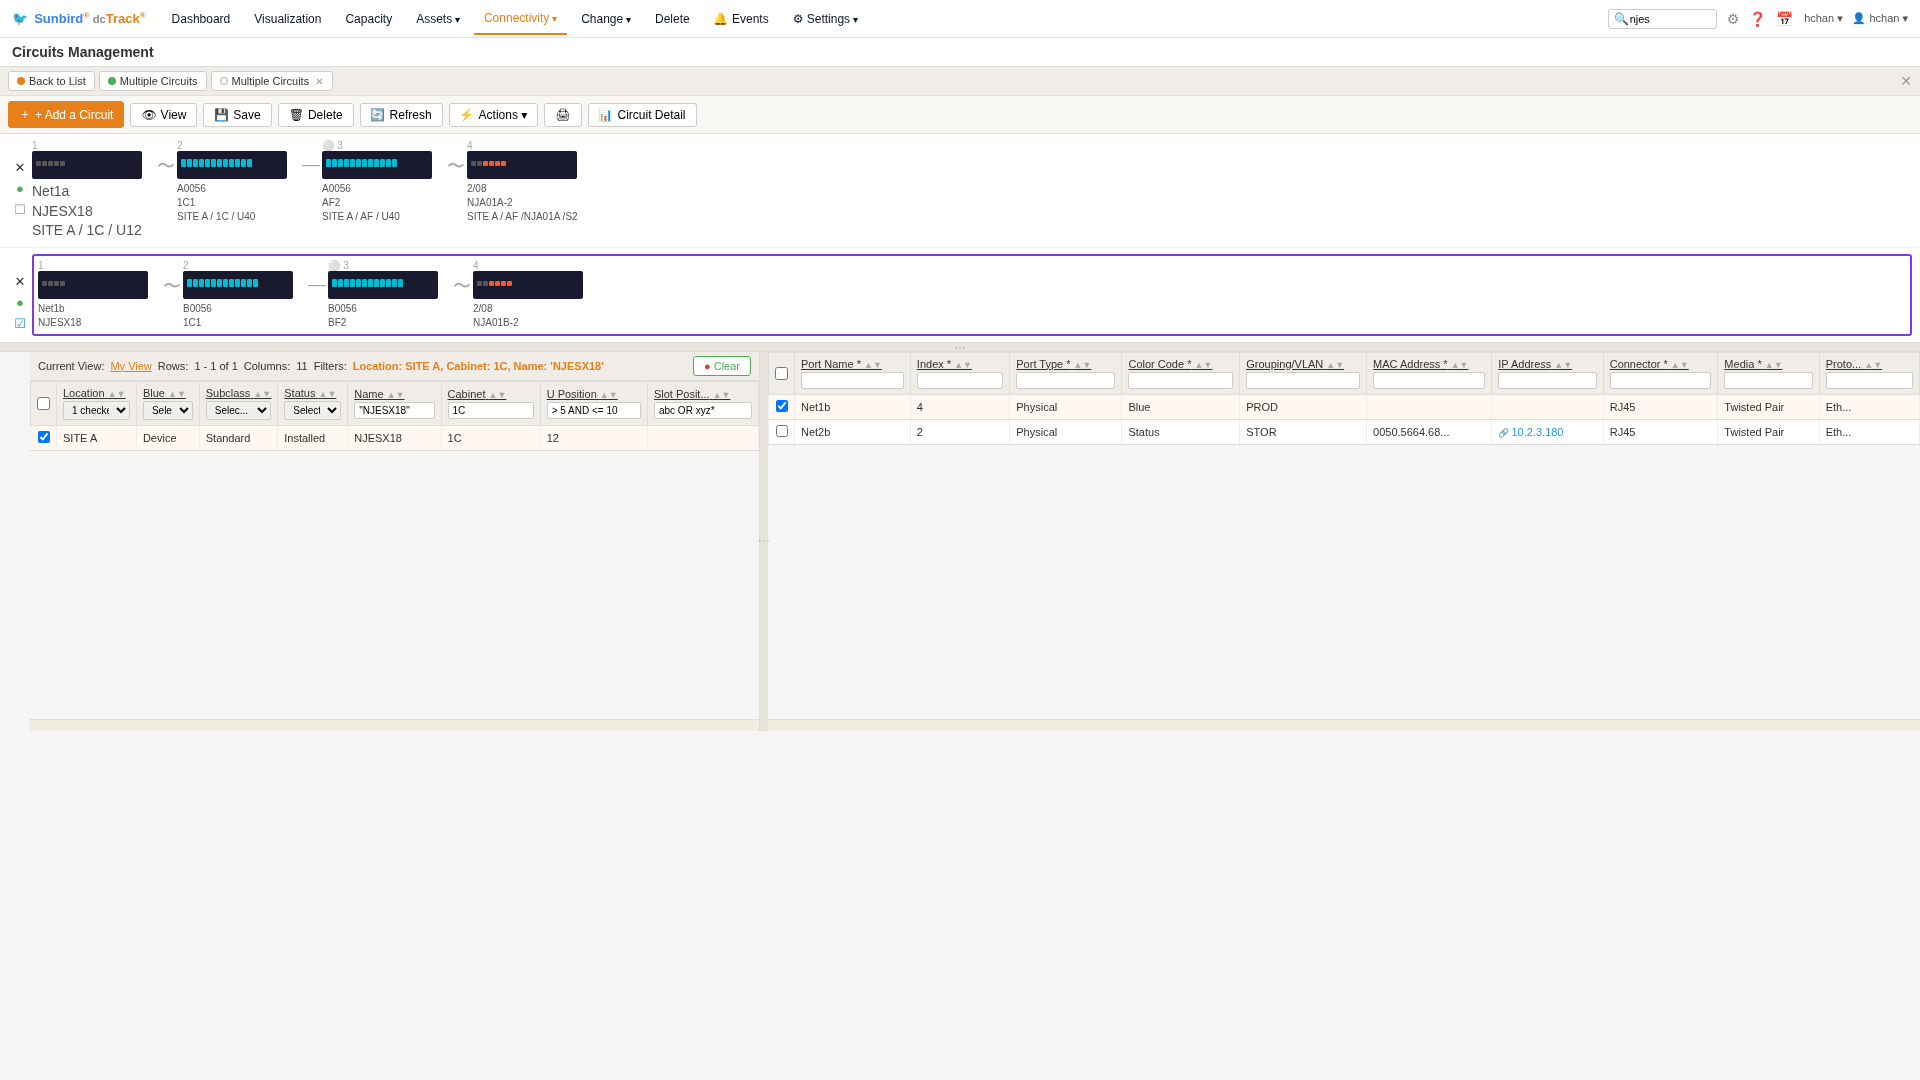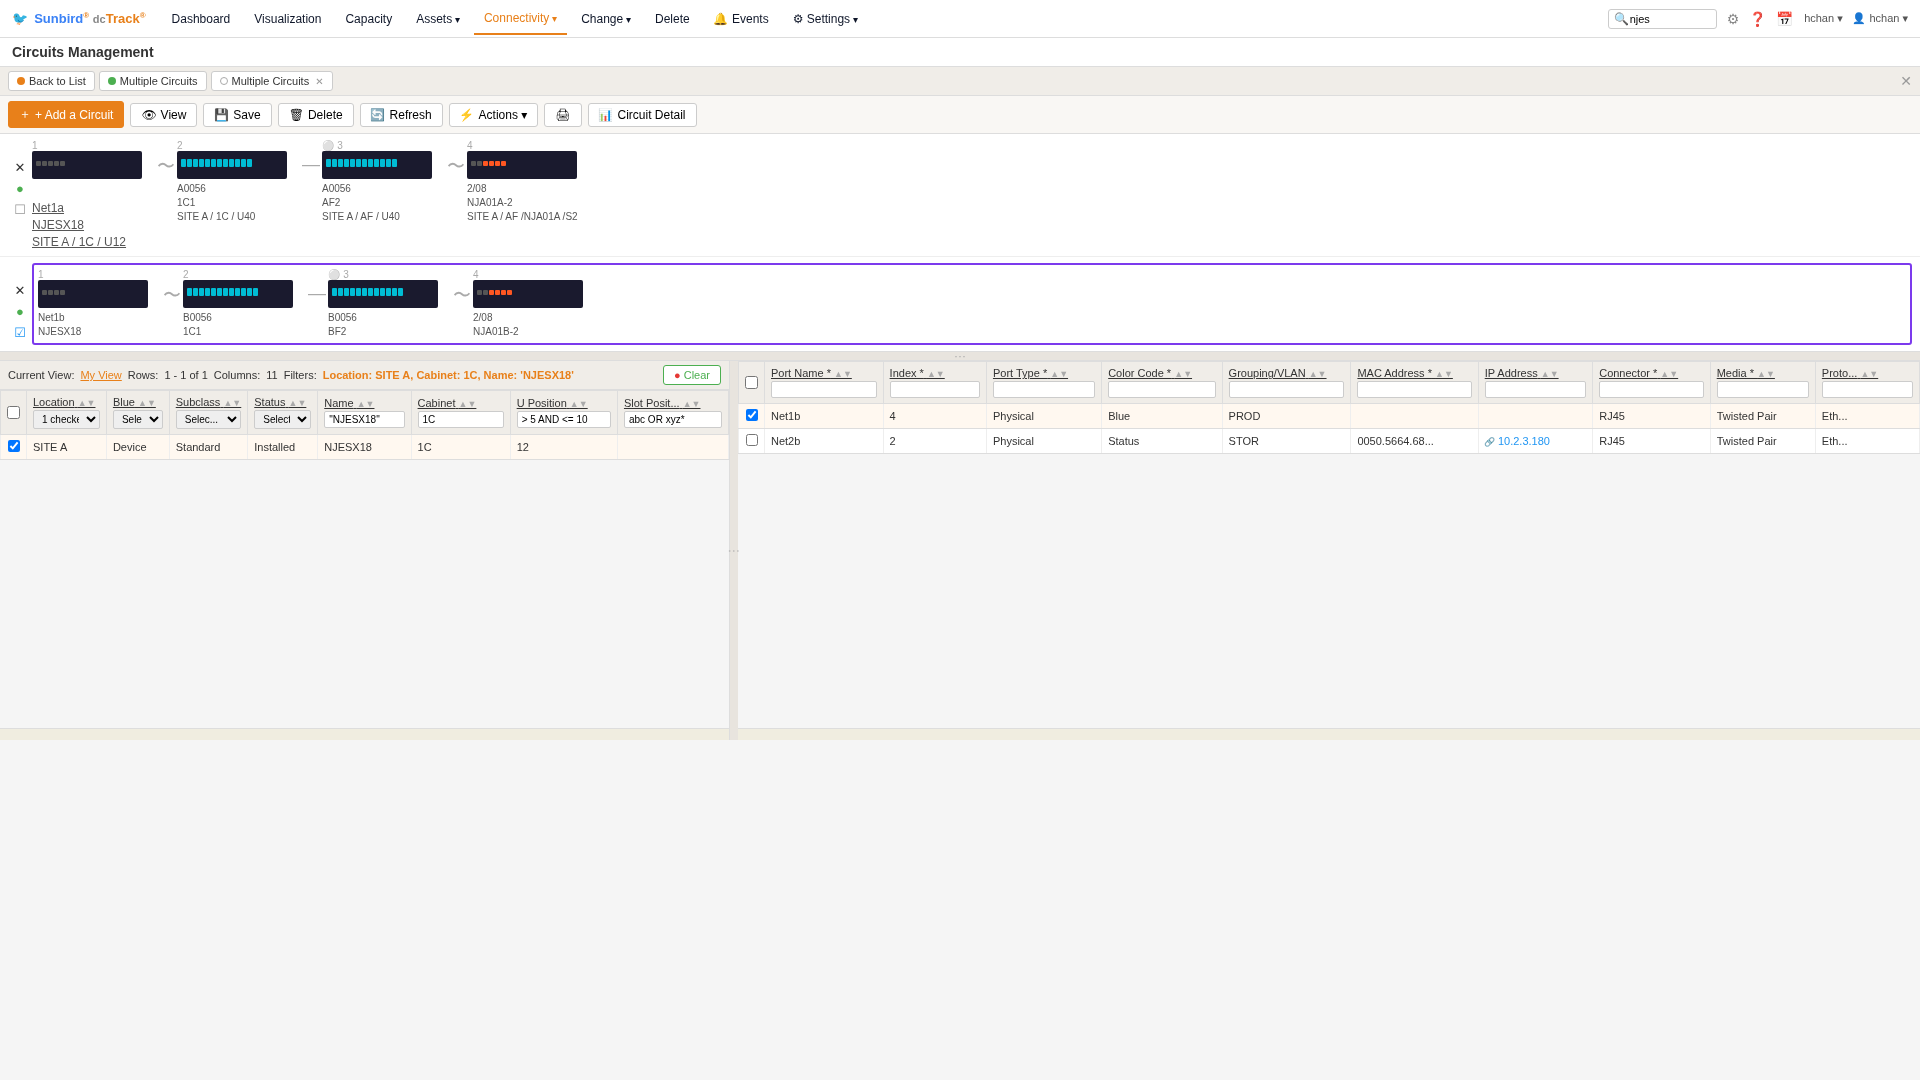--- a/index.html
+++ b/index.html
@@ -47,21 +47,21 @@
       padding: 5px 8px; gap: 6px;
     }
     .btn {
       display: flex; align-items: center; gap: 4px; padding: 4px 10px;
       border: 1px solid #ccc; border-radius: 3px; background: #fff; font-size: 12px;
       cursor: pointer; white-space: nowrap;
     }
     .btn.primary { background: #e8801a; color: #fff; border-color: #e8801a; }
 
     
-    .bottom-split { display: flex; height: 380px; border-top: 1px solid #ddd; }
+    .bottom-split { display: flex; height: 380px; border-top: 1px solid #ddd; padding-left: 30px; }
     .left-panel { flex: 0 0 730px; border-right: 1px solid #ddd; display: flex; flex-direction: column; overflow: hidden; }
     .right-panel { flex: 1; display: flex; flex-direction: column; overflow: hidden; }
 
     
     .filter-bar {
       display: flex; align-items: center; background: #f0ede8; padding: 4px 8px; gap: 6px;
       font-size: 11px; border-bottom: 1px solid #ddd; flex-wrap: wrap;
     }
     .filter-bar .clear-btn {
       margin-left: auto; display: flex; align-items: center; gap: 3px;
@@ -202,21 +202,21 @@
         <span style="font-size:10px;color:#aaa;">1</span>
         <div style="width:110px;height:28px;background:#1a1a2e;border-radius:2px;position:relative;overflow:hidden;">
           <div style="display:flex;gap:1px;position:absolute;top:10px;left:4px;">
             <div style="width:5px;height:5px;background:#555;border-radius:1px;"></div>
             <div style="width:5px;height:5px;background:#555;border-radius:1px;"></div>
             <div style="width:5px;height:5px;background:#555;border-radius:1px;"></div>
             <div style="width:5px;height:5px;background:#555;border-radius:1px;"></div>
             <div style="width:5px;height:5px;background:#555;border-radius:1px;"></div>
           </div>
         </div>
-        <div style="font-size:12px;color:#555;margin-top:21px;line-height:1.4;text-decoration:underline;">Net1a<br>NJESX18<br>SITE A / 1C / U12</div>
+        <div style="font-size:14px;color:#555;margin-top:3px;line-height:1.4;">Net1a<br>NJESX18<br>SITE A / 1C / U12</div>
       </div>
       <div style="font-size:18px;color:#aaa;padding:8px 2px 0 0;align-self:flex-start;margin-top:6px;">〜</div>
 
       <div style="display:flex;flex-direction:column;align-items:flex-start;min-width:125px;">
         <span style="font-size:10px;color:#aaa;">2</span>
         <div style="width:110px;height:28px;background:#1a1a2e;border-radius:2px;position:relative;overflow:hidden;">
           <div style="display:flex;gap:1px;position:absolute;top:8px;left:4px;">
             <div style="width:5px;height:8px;background:#00bcd4;border-radius:1px;"></div>
             <div style="width:5px;height:8px;background:#00bcd4;border-radius:1px;"></div>
             <div style="width:5px;height:8px;background:#00bcd4;border-radius:1px;"></div>

